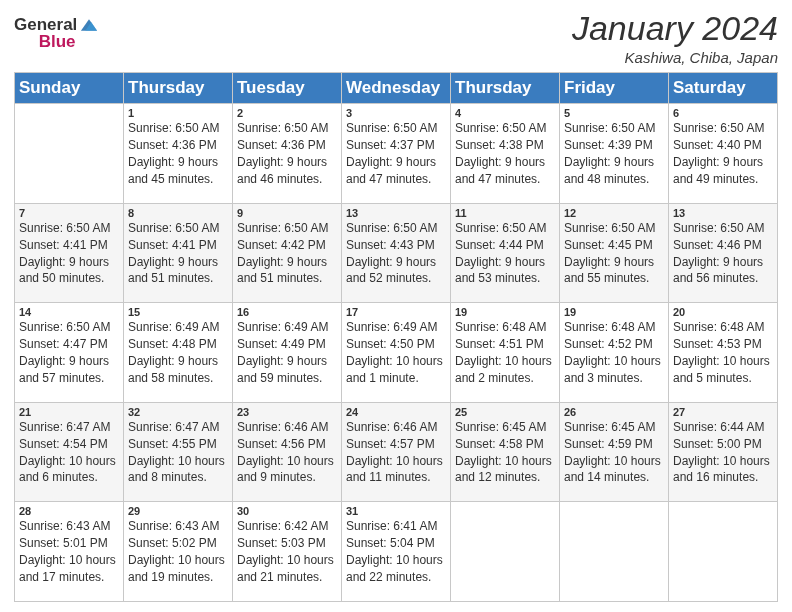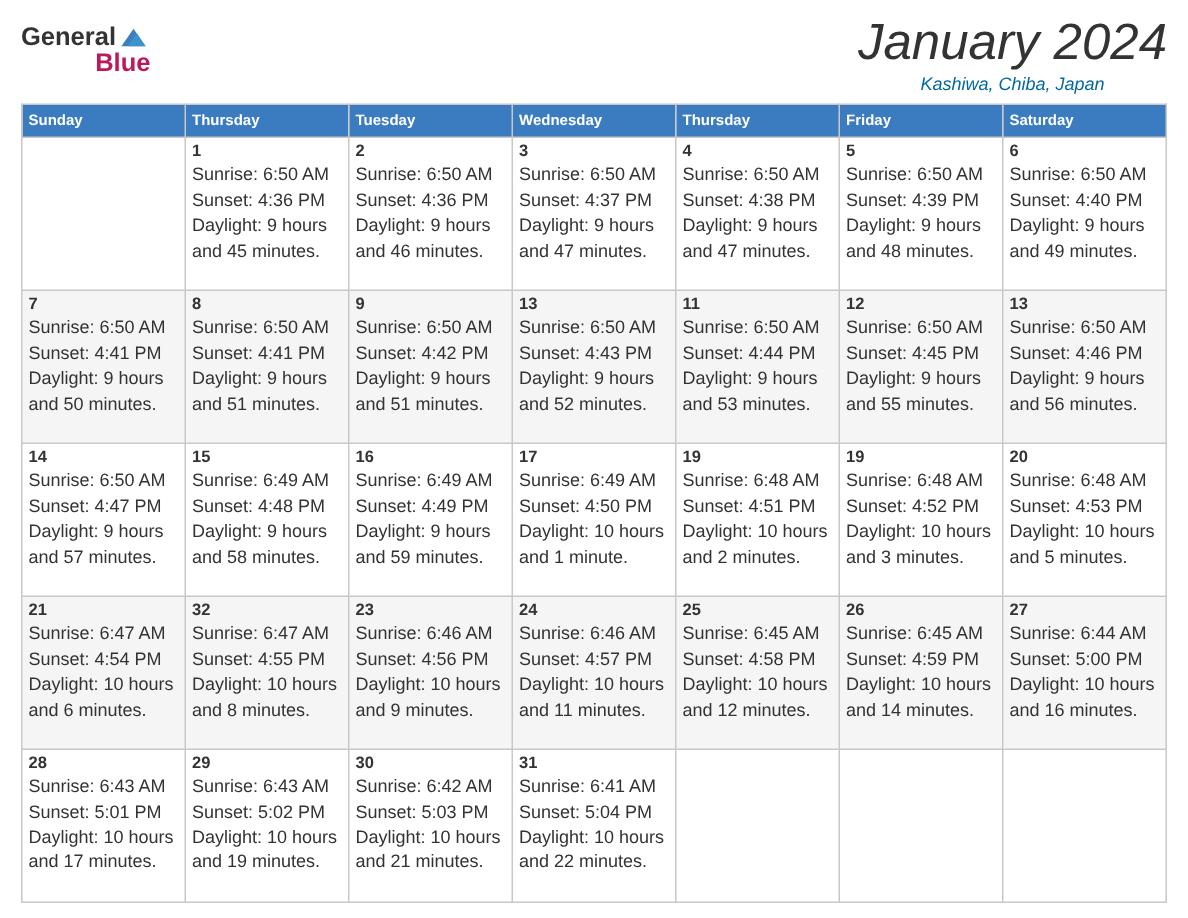--- a/index.html
+++ b/index.html
@@ -48,34 +48,33 @@
       text-align: right;
       font-style: italic;
     }
     .main-title {
       font-size: 34px;
       font-weight: 300;
       color: #333;
       line-height: 1.1;
     }
     .subtitle {
-      font-size: 12px;
-      color: #0369a1;
+      font-size: 15px;
+      color: #404040;
       margin-top: 2px;
-      text-align: center;
     }
     .calendar {
       width: 100%;
       border-collapse: collapse;
       flex: 1;
     }
     .calendar th {
       background-color: #3a7cbf;
       color: #fff;
-      font-size: 10px;
+      font-size: 17px;
       font-weight: bold;
       padding: 5px 4px;
       text-align: left;
       border: 1px solid #c8c8c8;
     }
     .calendar td {
       border: 1px solid #c8c8c8;
       vertical-align: top;
       padding: 3px 4px;
       width: calc(100% / 7);
@@ -102,21 +101,21 @@
     .empty-cell {
       background: #fff !important;
     }
   </style>
 </head>
 <body>
 
 <div class="page">
   <div class="header">
     <div class="logo">
-      <div style="display:flex;flex-direction:column;align-items:flex-end;">
+      <div style="display:flex;flex-direction:column;align-items:center;">
         <div style="display:flex;align-items:center;">
           <span class="logo-text-general">General</span>
           <svg class="logo-icon" viewBox="0 0 30 24" fill="none" xmlns="http://www.w3.org/2000/svg">
             <polygon points="4,20 15,4 26,20" fill="#1a6aad" opacity="0.85"></polygon>
             <polygon points="10,20 18,8 26,20" fill="#3a9ad9" opacity="0.7"></polygon>
           </svg>
         </div>
         <span class="logo-text-blue" style="margin-top:-4px;">Blue</span>
       </div>
     </div>

